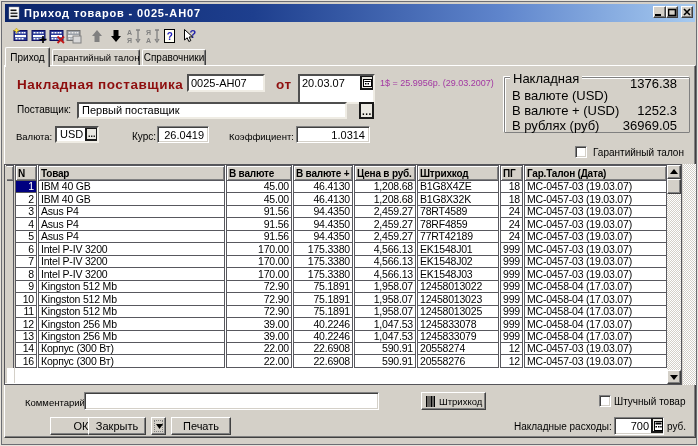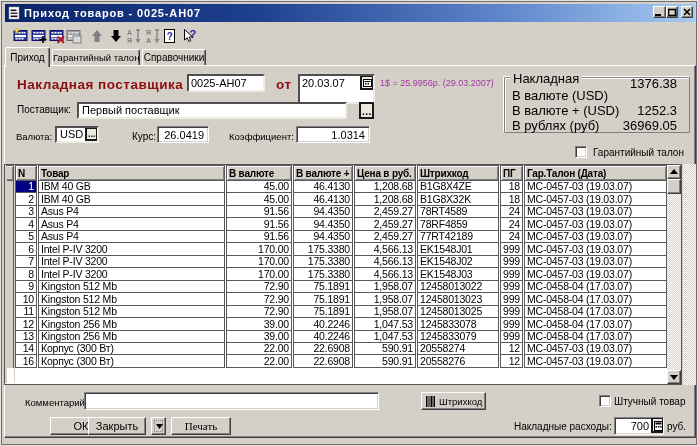--- a/index.html
+++ b/index.html
@@ -429,21 +429,21 @@
     <span class="lbl" style="left:609px;top:330px;font-size:10px;">Штучный товар</span>
 
     <div class="btn" style="left:9px;top:351px;width:62px;height:18px;line-height:17px;margin-left:36px;">ОК</div>
     <div class="btn" style="left:83px;top:351px;width:58px;height:18px;line-height:17px;">Закрыть</div>
     <div class="btn" style="left:146px;top:351px;width:15px;height:18px;">
       <div style="position:absolute;inset:2px;border:1px dotted #808080;"></div>
       <svg width="8" height="8" style="position:absolute;left:4px;top:5px">
           <path d="M0 1 L7 1 L3.5 6 Z" fill="#000"></path>
         </svg>
     </div>
-    <div class="btn" style="left:166px;top:351px;width:60px;height:18px;line-height:17px;font-family:Liberation Serif, serif;">Печать</div>
+    <div class="btn" style="left:166px;top:351px;width:60px;height:18px;line-height:17px;">Печать</div>
 
     <span class="lbl" style="left:509px;top:355px;font-size:10px;">Накладные расходы:</span>
     <div class="edit" style="left:609px;top:351px;width:50px;height:18px;">
         <span style="position:absolute;right:14px;top:2px;">700</span>
       <div class="bk" style="right:-1px;top:-1px;width:13px;height:16px;">
         <svg width="9" height="10" style="position:absolute;left:1px;top:2px">
             <rect x="0.5" y="0.5" width="8" height="9" fill="#fff" stroke="#000"></rect>
             <rect x="1.5" y="1.5" width="6" height="2" fill="#000"></rect>
             <rect x="1.5" y="5" width="1.5" height="1.5" fill="#000"></rect>
             <rect x="4" y="5" width="1.5" height="1.5" fill="#000"></rect>

